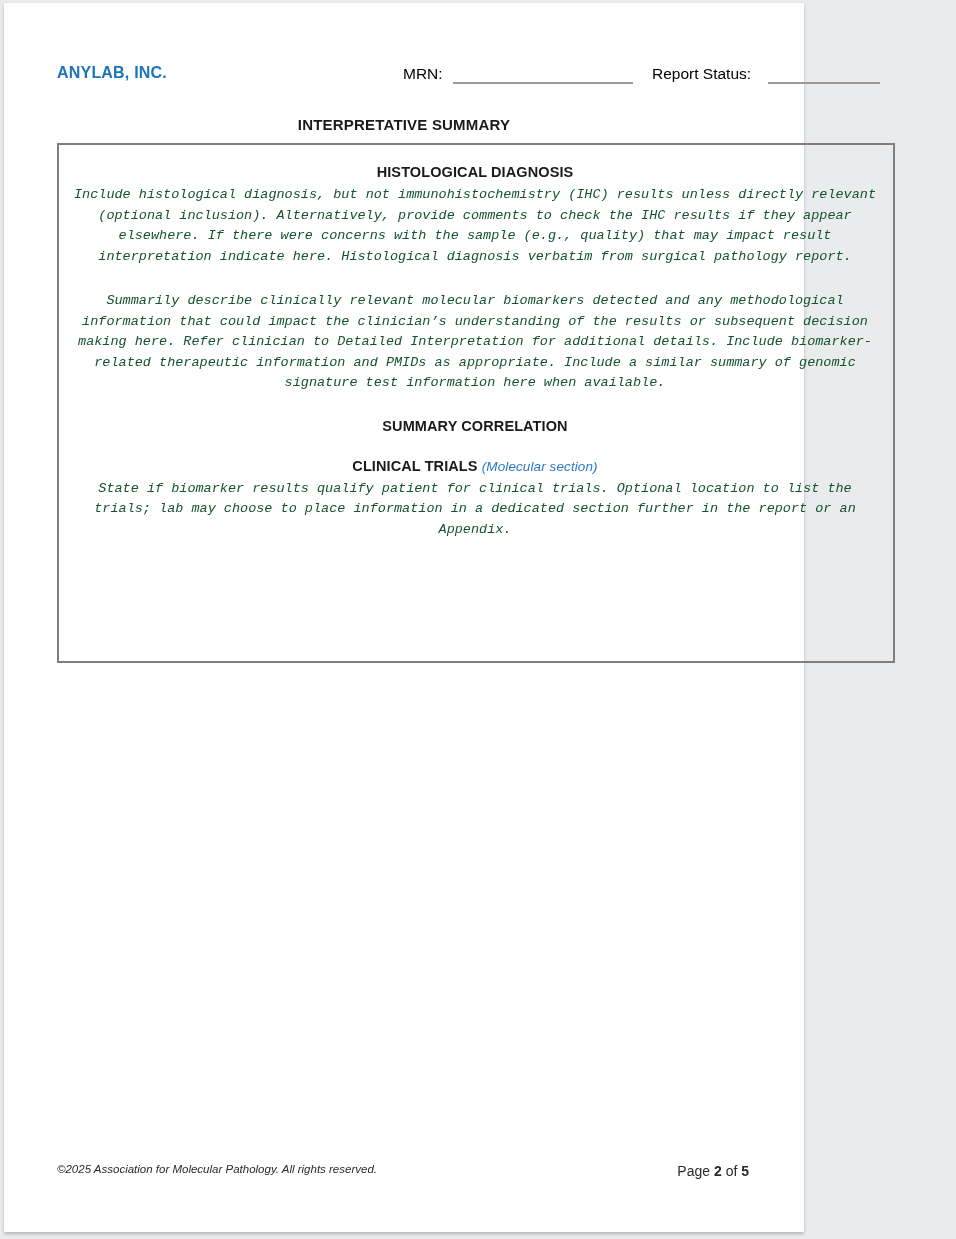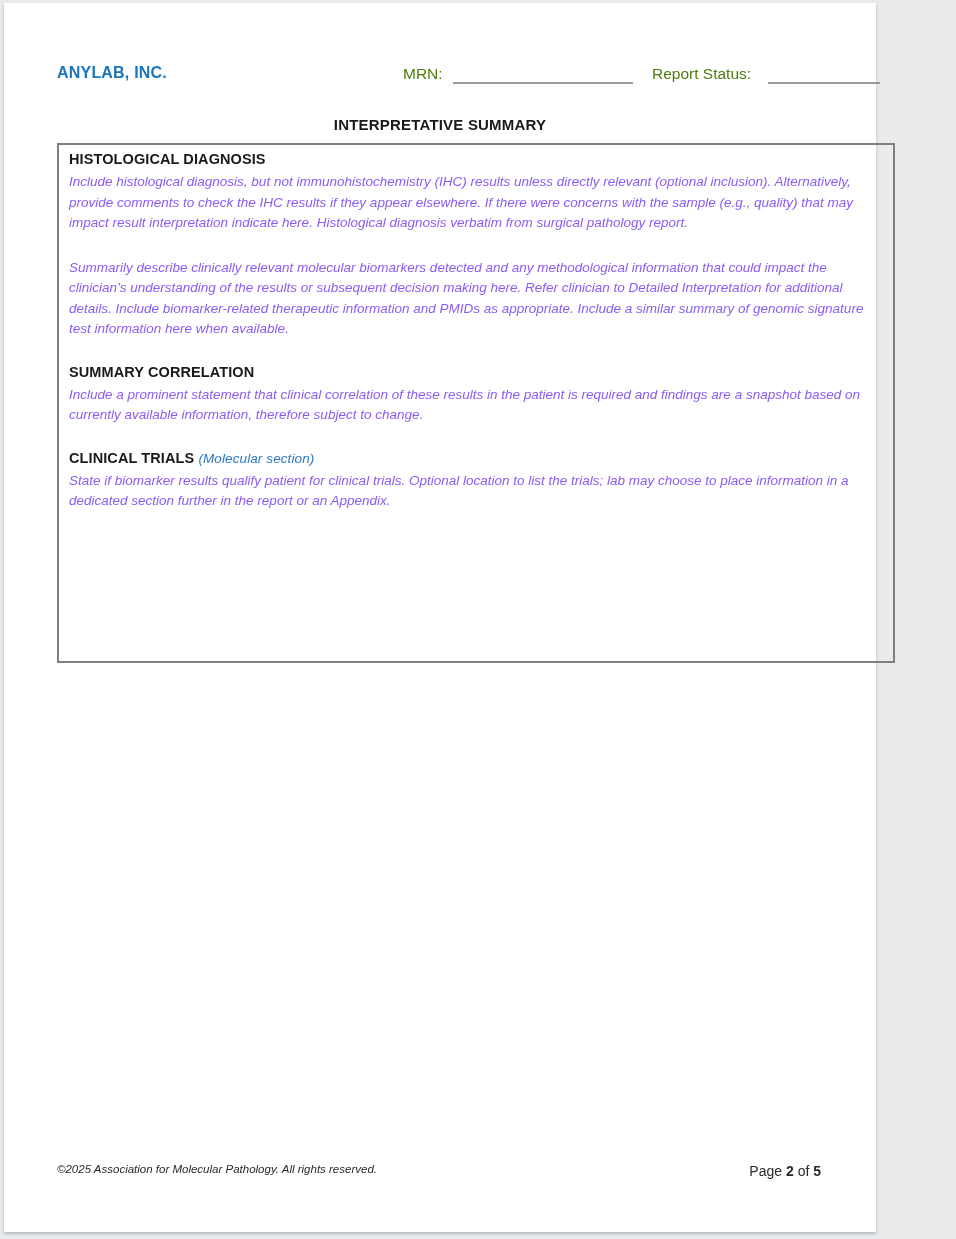--- a/index.html
+++ b/index.html
@@ -12,40 +12,40 @@
     position: relative;
     width: 956px;
     height: 1239px;
     background: #e9ebed;
     overflow: hidden;
   }
   .page {
     position: absolute;
     left: 4px;
     top: 3px;
-    width: 872px;
+    width: 800px;
     height: 1229px;
     background: #ffffff;
     box-shadow: 0 2px 3px rgba(120,125,130,0.45);
   }
   
   .company {
     position: absolute;
     left: 53px;
     top: 61px;
     font-size: 16px;
     font-weight: bold;
     color: #1b75bb;
     letter-spacing: 0.2px;
   }
   .hdr-label {
     position: absolute;
     top: 62px;
     font-size: 15.5px;
-    color: #4d7c0f;
+    color: #000000;
   }
   .mrn-label { left: 399px; }
   .report-label { left: 648px; }
   .fill-line {
     position: absolute;
     top: 79px;
     border-bottom: 2px solid #9a9a9a;
     height: 0;
   }
   .mrn-line { left: 449px; width: 180px; }
@@ -64,42 +64,44 @@
   }
   
   .summary-box {
     position: absolute;
     left: 53px;
     top: 140px;
     width: 838px;
     height: 520px;
     border: 2px solid #7f7f7f;
     box-sizing: border-box;
-    padding: 6px 12px 0 10px;
+    padding: 19px 12px 0 10px;
+    text-align: center;
   }
   .section { margin-top: 24px; }
   .section:first-child { margin-top: 0; }
   .section-heading {
     font-size: 14.5px;
     font-weight: bold;
     color: #1a1a1a;
     letter-spacing: 0.1px;
   }
   .heading-note {
     font-weight: normal;
     font-style: italic;
     font-size: 13.5px;
     color: #2b78c5;
   }
   .section-body {
     margin-top: 5px;
     font-size: 13.5px;
     font-style: italic;
     line-height: 20.5px;
-    color: #8b5cf6;
+    color: #14532d;
+    font-family: Liberation Mono, monospace;
   }
   
   .footer-left {
     position: absolute;
     left: 53px;
     top: 1160px;
     font-size: 11.5px;
     font-style: italic;
     color: #2a2a2a;
   }
@@ -135,21 +137,20 @@
 
       <div class="section">
         <div class="section-body">Summarily describe clinically relevant molecular biomarkers detected and any methodological information that could impact the clinician’s understanding of the results or subsequent decision making here. Refer clinician to Detailed Interpretation for additional details. Include biomarker-related therapeutic information and PMIDs as appropriate. Include a similar summary of genomic signature test information here when available.</div>
       </div>
 
       <div class="section">
       </div>
 
       <div class="section">
         <div class="section-heading">SUMMARY CORRELATION</div>
-        <div class="section-body">Include a prominent statement that clinical correlation of these results in the patient is required and findings are a snapshot based on currently available information, therefore subject to change.</div>
       </div>
 
       <div class="section">
         <div class="section-heading"><span>CLINICAL TRIALS</span> <span class="heading-note">(Molecular section)</span></div>
         <div class="section-body">State if biomarker results qualify patient for clinical trials. Optional location to list the trials; lab may choose to place information in a dedicated section further in the report or an Appendix.</div>
       </div>
 
     </div>
 
     <div class="footer-left">©2025 Association for Molecular Pathology. All rights reserved.</div>

